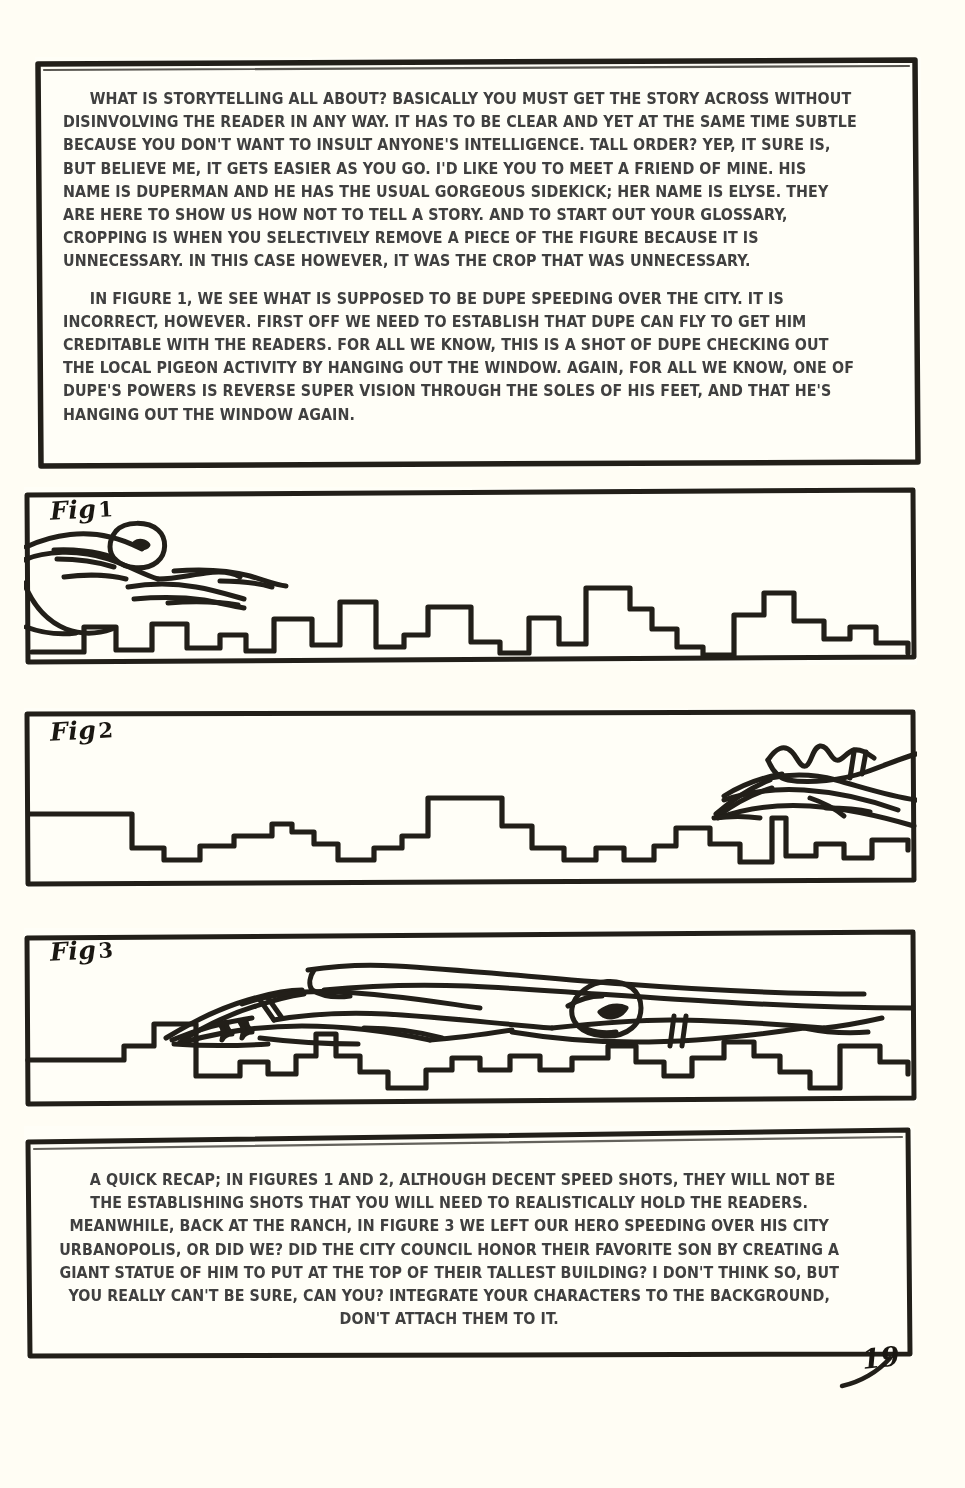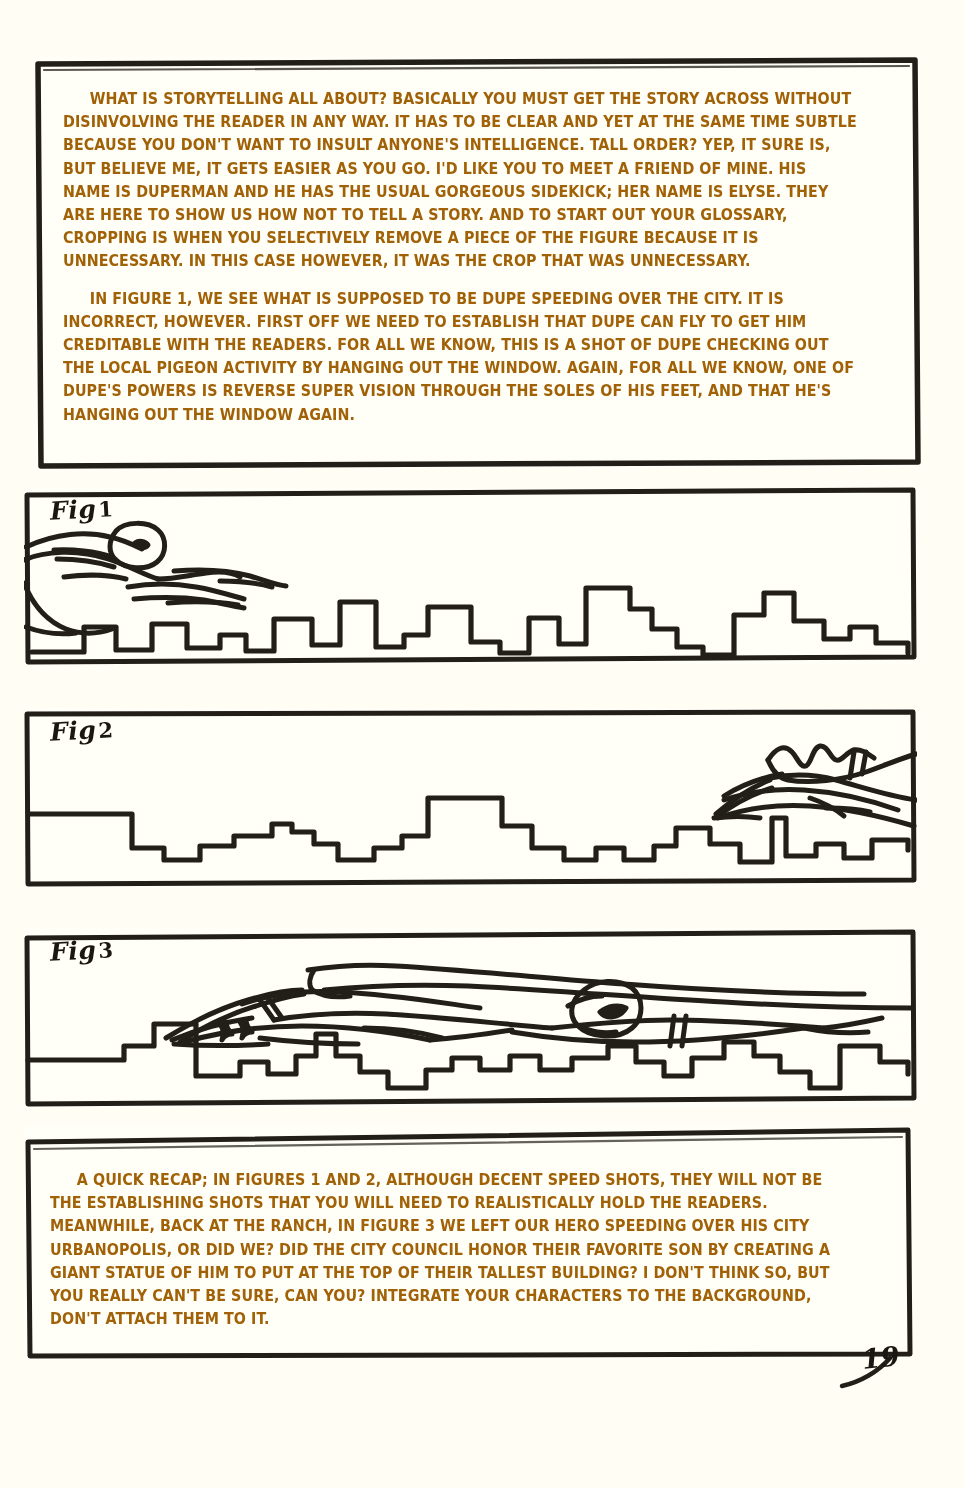--- a/index.html
+++ b/index.html
@@ -35,21 +35,21 @@
     left: 0; top: 0;
     width: 100%;
     height: 100%;
     overflow: visible;
   }
 
   
   .text-block {
     position: absolute;
     font-family: "DejaVu Sans", sans-serif;
-    color: #a16207;
+    color: #404040;
     letter-spacing: 0.1px;
   }
   .para {
     margin: 0 0 14px 0;
     font-size: 16.6px;
     line-height: 23.2px;
     font-weight: 700;
     font-stretch: condensed;
     text-transform: uppercase;
     white-space: pre-line;
@@ -274,21 +274,21 @@
     <div class="fig-label">
       <span>Fig</span><span class="num">3</span>
     </div>
   </div>
 
   <div class="ink-box" style="left:24px; top:1126px; width:890px; height:234px;">
     <svg class="box-svg" viewBox="0 0 890 234" preserveAspectRatio="none">
       <path class="ink" stroke-width="5" d="M4,16 L884,4 L886,228 L6,230 Z"></path>
       <path class="ink" stroke-width="2.2" opacity="0.7" d="M10,23 L878,11"></path>
     </svg>
-    <div class="text-block" style="left:26px; top:42px; width:836px;">
+    <div class="text-block" style="left:26px; top:42px; width:836px;text-align:center;">
       <p class="para"><span class="indent"></span>A quick recap; in figures 1 and 2, although decent speed shots, they will not be the establishing shots that you will need to realistically hold the readers. Meanwhile, back at the ranch, in figure 3 we left our hero speeding over his city Urbanopolis, or did we? Did the city council honor their favorite son by creating a giant statue of him to put at the top of their tallest building? I don't think so, but you really can't be sure, can you? Integrate your characters to the background, don't attach them to it.</p>
     </div>
   </div>
 
   <svg style="position:absolute; left:838px; top:1338px; width:110px; height:70px;" viewBox="0 0 110 70">
     <path class="ink" stroke-width="4.5" d="M4,48 C22,44 40,34 52,20"></path>
   </svg>
   <div id="page-number" style="left:862px; top:1342px;">19</div>
 
 </div>

